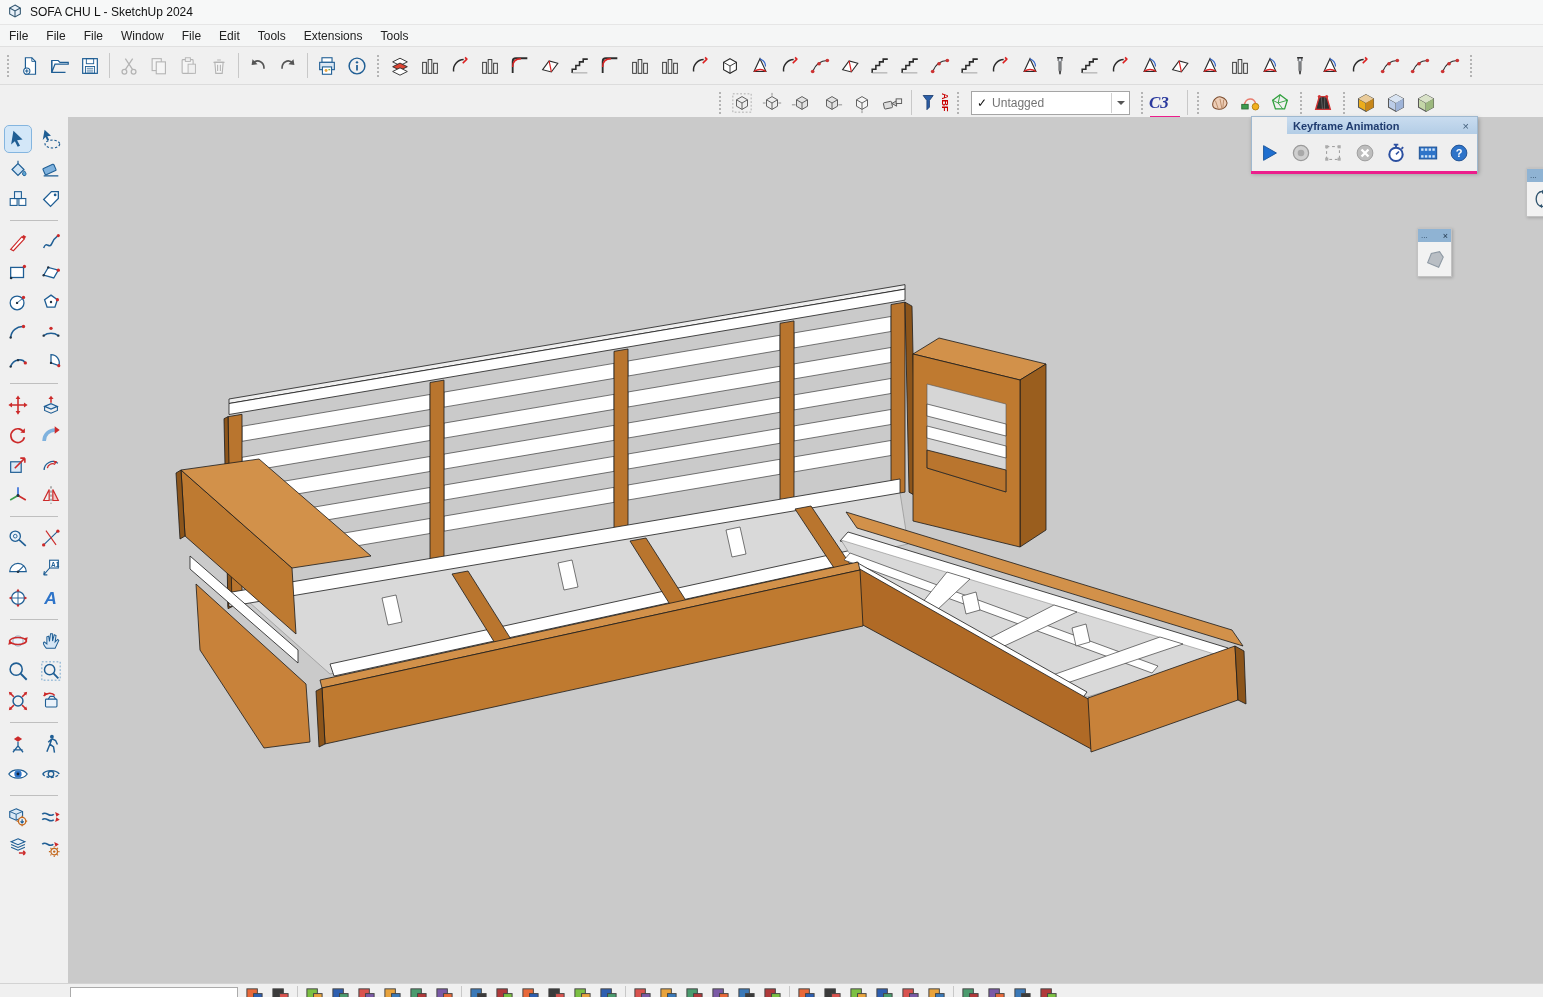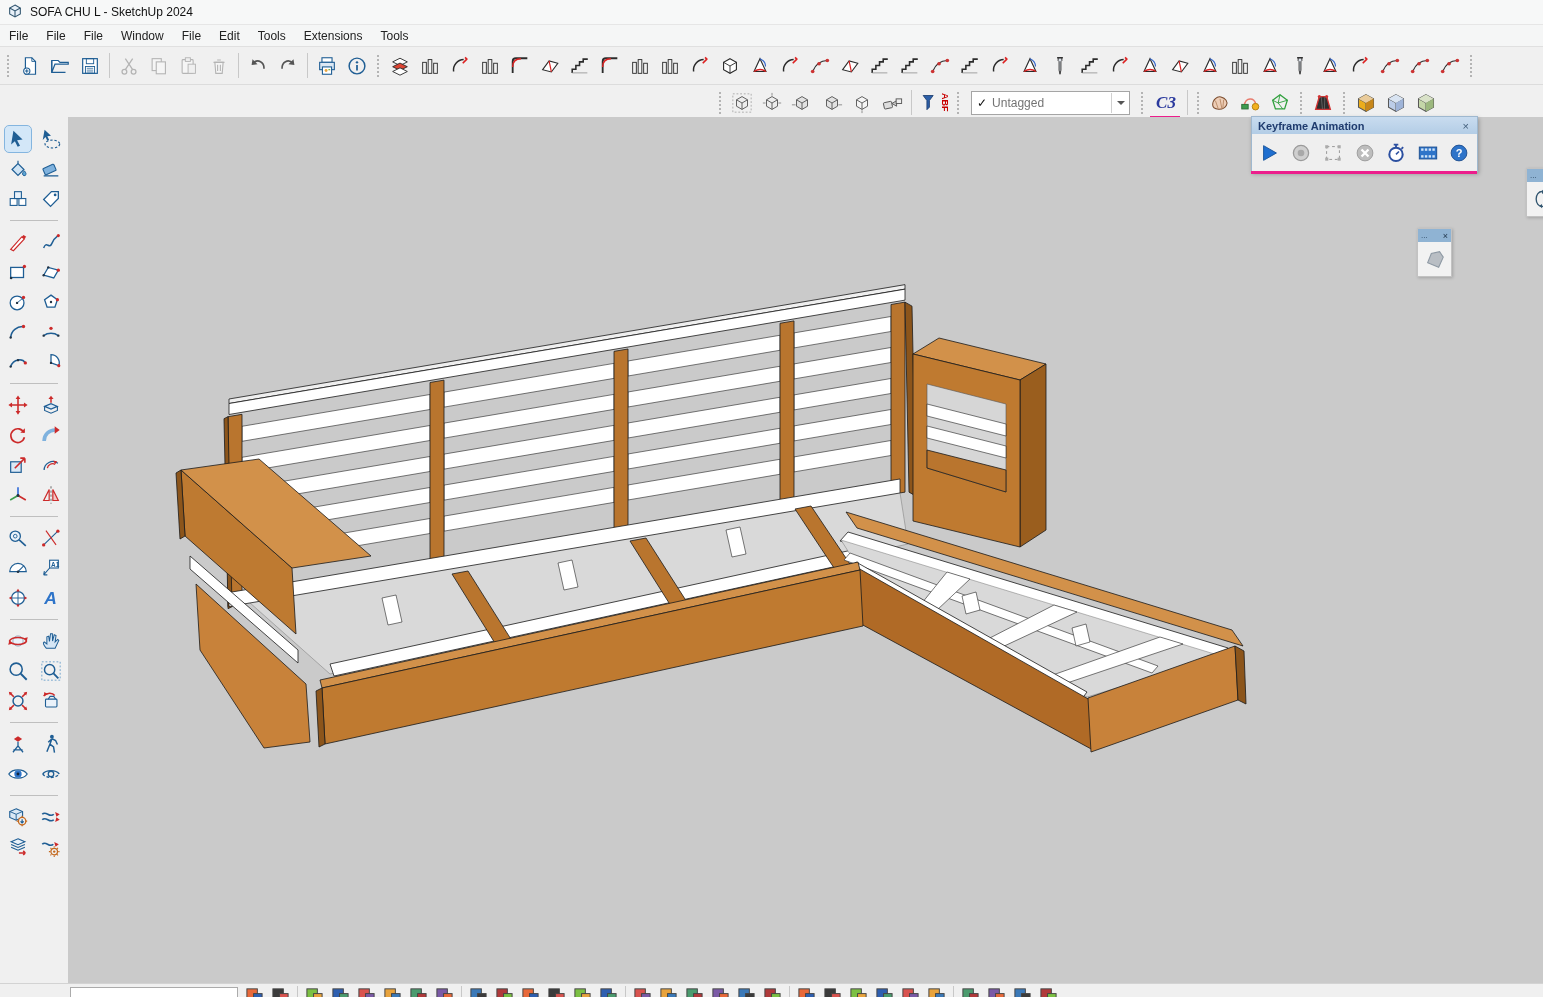--- a/index.html
+++ b/index.html
@@ -20,39 +20,39 @@
   .grip{width:5px;height:24px;margin:0 4px;flex:none;
         background-image:radial-gradient(#B4B4B4 1px,transparent 1.2px);background-size:4px 4px;}
   .spacer2{width:712px;flex:none;}
   
   .combo{display:flex;align-items:center;width:152px;height:22px;background:#fff;
          border:1px solid #A5A5A5;margin:0 6px;padding-left:5px;gap:5px;}
   .combo .chk{font-size:12px;color:#111;}
   .combo .val{flex:1;font-size:12px;color:#737373;}
   .combo .dd{width:17px;height:20px;border-left:1px solid #D0D0D0;display:flex;align-items:center;justify-content:center;}
   .combo .dd i{width:0;height:0;border:4px solid transparent;border-top-color:#555;margin-top:4px;}
-  .c3wrap{position:relative;width:34px;height:30px;display:flex;align-items:center;justify-content:center;}
+  .c3wrap{position:relative;width:34px;height:30px;display:flex;align-items:center;justify-content:flex-start;}
   .c3txt{font-family:"Liberation Serif",serif;font-style:italic;font-weight:bold;font-size:17px;color:#2B3A9E;}
   .c3bar{position:absolute;left:1px;bottom:-2px;width:30px;height:4px;background:#EC1E8C;}
   .abfwrap{display:flex;align-items:center;width:36px;height:30px;justify-content:center;gap:1px;}
   .abftxt{font-size:9px;font-weight:bold;color:#C80000;writing-mode:vertical-rl;letter-spacing:0px;line-height:9px;}
   
   #workspace{position:absolute;top:117px;left:0;right:0;bottom:13px;display:flex;}
   #palette{width:68px;background:#F0F0F0;display:flex;flex-direction:column;align-items:center;padding-top:7px;flex:none;}
   .prow{display:flex;gap:7px;margin:2px 0;}
   .pbtn{width:26px;height:26px;display:flex;align-items:center;justify-content:center;border-radius:4px;}
   .pbtn.active{background:#D3E7F8;outline:1px solid #84B5DF;}
   .psep{width:48px;height:1px;background:#BFBFBF;margin:6px 0;}
   #canvas{flex:1;position:relative;background:#CACACA;overflow:hidden;}
   #model{position:absolute;left:0;top:0;}
   
   .kf{position:absolute;left:1251px;top:116px;width:225px;background:#EFEFEF;
       border:1px solid #9FB8CF;box-shadow:1px 2px 4px rgba(0,0,0,.28);z-index:9;}
   .kf-title{height:17px;background:linear-gradient(#C9DCEF,#B3CDE6);color:#1F3B6E;font-weight:bold;
-            font-size:11px;display:flex;align-items:center;padding:0 6px;}
+            font-size:11px;display:flex;align-items:center;padding:0 6px;margin-left:35px;}
   .kf-close{margin-left:auto;color:#44607C;font-size:11px;font-weight:normal;padding:0 2px;}
   .kf-body{display:flex;align-items:center;gap:6px;padding:4px 5px;height:29px;}
   .kfbtn{width:26px;height:26px;display:flex;align-items:center;justify-content:center;}
   .kf-accent{position:absolute;left:1251px;top:171px;width:226px;height:3px;background:#EC1E8C;z-index:9;}
   .mini{position:absolute;background:#F2F2F2;border:1px solid #C2C2C2;box-shadow:1px 1px 3px rgba(0,0,0,.2);z-index:9;}
   .mini-title{height:13px;background:#8FB3D3;color:#24415C;font-size:8px;display:flex;align-items:center;padding:0 3px;line-height:8px;}
   .mini-close{margin-left:auto;font-size:9px;color:#1d3348;}
   .mini-body{display:flex;align-items:center;justify-content:center;padding:4px 2px;}
   
   #statusbar{position:absolute;left:0;right:0;bottom:0;height:13px;background:#F0F0F0;

